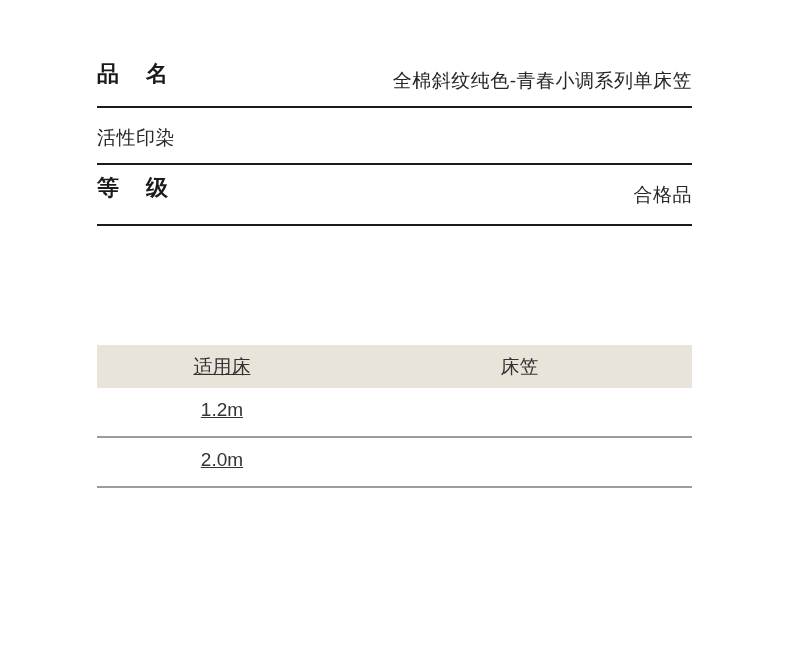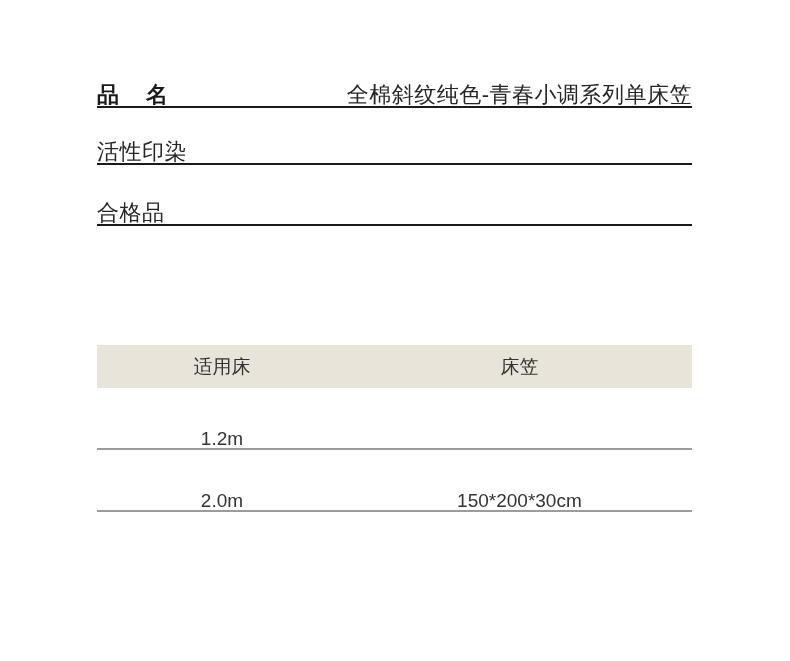--- a/index.html
+++ b/index.html
@@ -17,77 +17,77 @@
     background: var(--page-bg);
     font-family: "Liberation Sans", "DejaVu Sans", sans-serif;
     overflow: hidden;
   }
   .page { position: relative; width: 790px; height: 661px; background: var(--page-bg); }
 
   
   .spec-list { position: absolute; left: 97px; top: 51px; width: 595px; }
   .spec-row {
     height: 57px;
-    display: flex; justify-content: space-between; align-items: flex-end;
+    display: flex; justify-content: space-between; align-items: flex-start;
     border-bottom: 2px solid var(--line-dark);
     padding-top: 12px;
     gap: 36px;
   }
   .spec-row.last { height: 61px; }
   .spec-label {
     font-size: 22px; font-weight: 700; color: var(--text-dark);
     letter-spacing: 27px; white-space: nowrap; line-height: 1;
   }
   .spec-value {
-    font-size: 22px; font-weight: 400; color: var(--text-value);
-    white-space: nowrap; line-height: 1; letter-spacing: 0.5px;
+    font-size: 19px; font-weight: 400; color: var(--text-value);
+    white-space: nowrap; line-height: 1; letter-spacing: 0.5px; margin-top: 8px;
   }
 
   
   .size-table { position: absolute; left: 97px; top: 345px; width: 595px; }
   .size-header {
     display: flex; align-items: center; height: 43px;
     background: var(--header-bg);
   }
   .size-header .cell { font-size: 19px; font-weight: 500; color: var(--text-table); }
   .size-row {
-    display: flex; align-items: flex-end; height: 62px;
+    display: flex; align-items: flex-start; height: 50px;
     border-bottom: 2px solid var(--line-gray);
-    padding-top: 21px;
+    padding-top: 12px;
   }
   .cell { text-align: center; line-height: 1; }
-  .cell.c1 { width: 42%; }
+  .cell.c1 { width: 42%; text-decoration: underline; }
   .cell.c2 { width: 58%; }
   .size-row .cell { font-size: 19px; font-weight: 400; color: var(--text-table); }
 </style>
 </head>
 <body>
 
 <div class="page">
 
   <section class="spec-list">
     <div class="spec-row">
       <span class="spec-label">品名</span>
       <span class="spec-value">全棉斜纹纯色-青春小调系列单床笠</span>
     </div>
     <div class="spec-row">
       <span class="spec-value">活性印染</span>
     </div>
     <div class="spec-row last">
+      <span class="spec-label">等级</span>
       <span class="spec-value">合格品</span>
     </div>
   </section>
 
   <section class="size-table">
     <div class="size-header">
       <span class="cell c1">适用床</span>
       <span class="cell c2">床笠</span>
     </div>
     <div class="size-row">
       <span class="cell c1">1.2m</span>
     </div>
     <div class="size-row">
       <span class="cell c1">2.0m</span>
-      <span class="cell c2">150*200*30cm</span>
     </div>
   </section>
 
 </div>
 
 </body></html>

